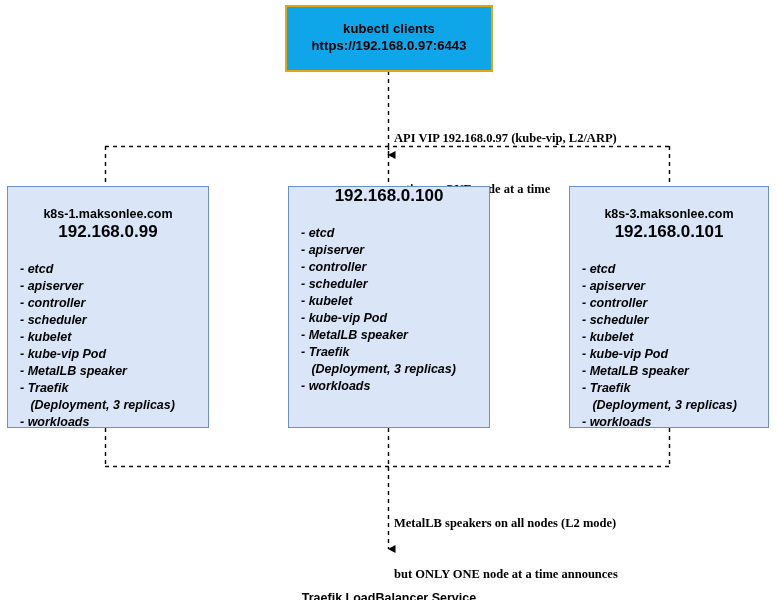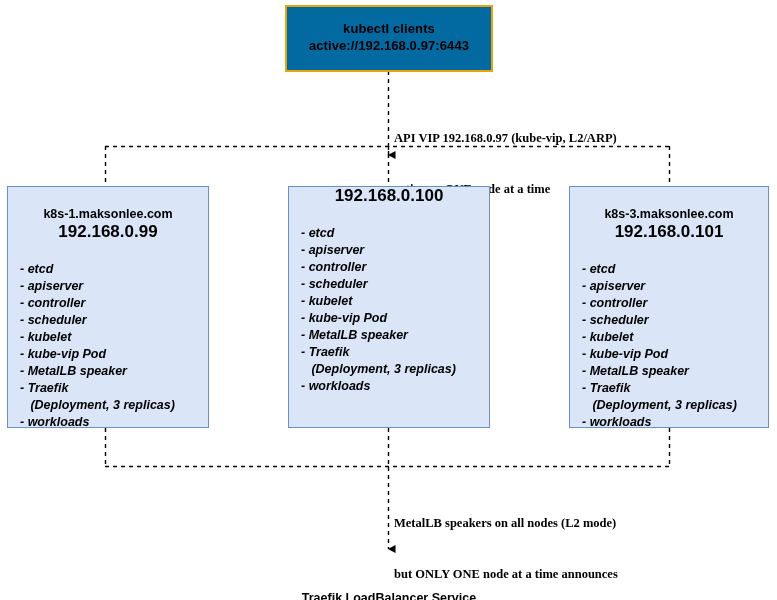--- a/index.html
+++ b/index.html
@@ -30,21 +30,21 @@
   }
   .node-box {
     position: absolute;
     box-sizing: border-box;
     background: #dae6f8;
     border: 1px solid #6d90c4;
   }
   .client-box {
     position: absolute;
     box-sizing: border-box;
-    background: #0369a1;
+    background: #0ea5e9;
     border: 2px solid #e3a70c;
   }
   .client-title {
     text-align: center;
     font-weight: bold;
     font-size: 13px;
     line-height: 17px;
     margin-top: 13px;
     letter-spacing: 0.1px;
   }
@@ -119,21 +119,21 @@
     <path d="M105.5,428 L105.5,467" stroke="#000000" stroke-width="1.4" fill="none" stroke-dasharray="4,4"></path>
     <path d="M388.5,428 L388.5,467" stroke="#000000" stroke-width="1.4" fill="none" stroke-dasharray="4,4"></path>
     <path d="M669.5,428 L669.5,467" stroke="#000000" stroke-width="1.4" fill="none" stroke-dasharray="4,4"></path>
     <path d="M105,466.5 L670,466.5" stroke="#000000" stroke-width="1.4" fill="none" stroke-dasharray="4,4"></path>
 
     <path d="M388.5,467 L388.5,549" stroke="#000000" stroke-width="1.4" fill="none" stroke-dasharray="4,4" marker-end="url(#arrow-down)"></path>
   </svg>
 
   <div class="client-box" style="left:285px; top:5px; width:208px; height:67px;">
     <div class="client-title">kubectl clients</div>
-    <div class="client-url">active://192.168.0.97:6443</div>
+    <div class="client-url">https://192.168.0.97:6443</div>
   </div>
 
   <div class="edge-label" style="left:394px; top:96px;">
     <div>API VIP 192.168.0.97 (kube-vip, L2/ARP)</div>
     <div>active on ONE node at a time</div>
   </div>
 
   <div class="node-box" style="left:7px; top:186px; width:202px; height:242px;">
     <div class="node-header">k8s-1.maksonlee.com</div>
     <div class="node-ip">192.168.0.99</div>

